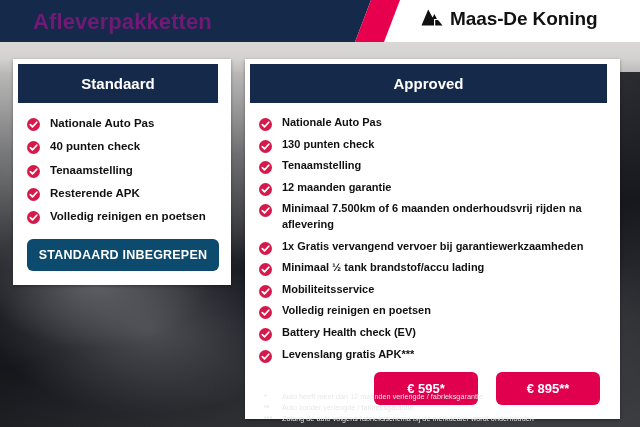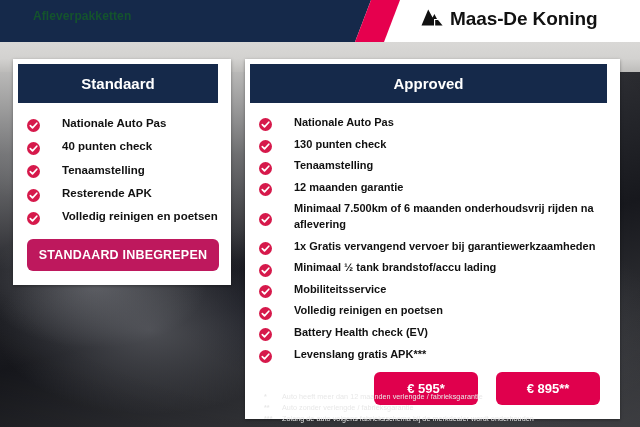--- a/index.html
+++ b/index.html
@@ -65,22 +65,22 @@
   .header-pink {
     position: absolute;
     left: 0; top: 0;
     width: 100%; height: 100%;
     background: #e6004e;
     clip-path: polygon(371px 0, 400px 0, 384px 100%, 355px 100%);
   }
   .header-title {
     position: absolute;
     left: 33px; top: 9px;
-    color: #14532d;
-    font-size: 12px;
+    color: #701a75;
+    font-size: 22px;
     font-weight: bold;
     letter-spacing: 0.1px;
   }
   .brand {
     position: absolute;
     left: 421px; top: 8px;
     display: flex;
     align-items: center;
     gap: 7px;
   }
@@ -115,42 +115,42 @@
   .card-std .card-body  { padding: 12px 12px 14px 14px; }
   .card-appr .card-body { padding: 12px 12px 10px 14px; }
 
   ul.features {
     list-style: none;
     margin: 0;
     padding: 0;
   }
   ul.features li {
     display: flex;
-    align-items: center;
-    gap: 22px;
+    align-items: flex-start;
+    gap: 10px;
     margin: 0 0 7px 0;
   }
   .card-appr ul.features li { margin-bottom: 6px; }
   .check {
     flex: 0 0 auto;
     width: 13px; height: 13px;
     margin-top: 2px;
   }
   .feat-text {
     color: #111111;
     font-size: 11.5px;
     font-weight: bold;
     line-height: 1.42;
   }
   .card-appr .feat-text { font-size: 11px; }
 
   .btn-std {
     display: block;
     margin: 14px 0 0 0;
-    background: #be185d;
+    background: #0c4a6e;
     color: #ffffff;
     border: none;
     border-radius: 6px;
     font-family: inherit;
     font-size: 12.5px;
     font-weight: bold;
     letter-spacing: 0.2px;
     padding: 9px 10px;
     width: 100%;
     cursor: pointer;

